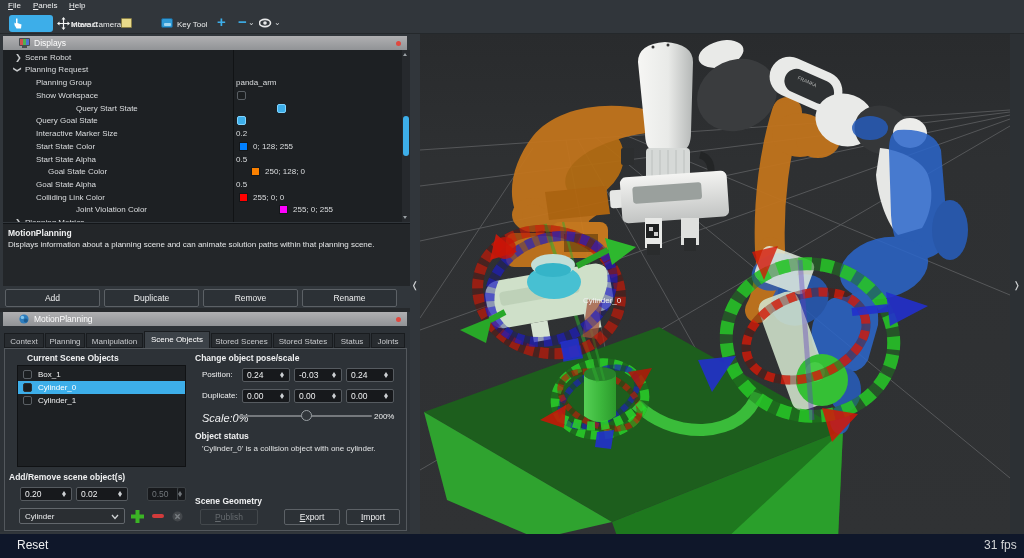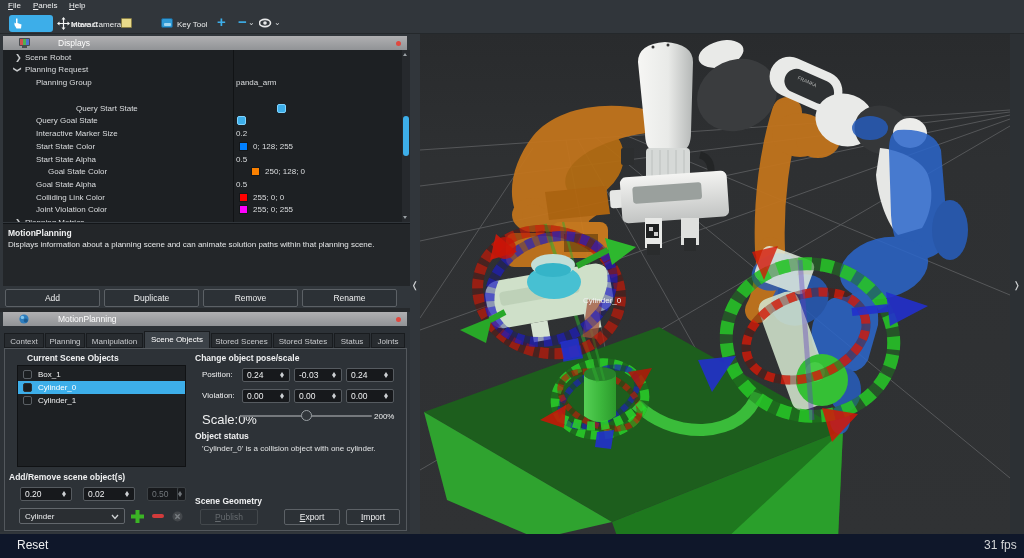--- a/index.html
+++ b/index.html
@@ -3,21 +3,21 @@
 <meta charset="utf-8">
 <style>
   html,body{margin:0;padding:0;background:#2a2e32;}
   *{box-sizing:border-box;}
   #app{position:relative;width:1024px;height:558px;overflow:hidden;
        font-family:"Liberation Sans",sans-serif;color:#eff0f1;background:#31363b;}
   .abs{position:absolute;}
   .u{text-decoration:underline;}
   .hdr{position:absolute;left:3px;right:3px;height:14px;
        background:linear-gradient(#b0b0b2,#919396);color:#fdfdfd;font-size:8.5px;line-height:14px;}
-  .hdr .ttl{position:absolute;left:31px;top:0;margin-left:24px;}
+  .hdr .ttl{position:absolute;left:31px;top:0;}
   .reddot{position:absolute;right:6px;top:5px;width:5px;height:5px;border-radius:50%;background:#e0483f;}
   .trow{position:absolute;left:0;width:400px;height:13px;font-size:8px;line-height:13px;color:#dcdee0;}
   .cb{position:absolute;width:9px;height:9px;top:2px;border-radius:2px;background:#1b1e20;border:1px solid #5a5f64;}
   .cbon{background:#3daee9;border:1px solid #7fd3ff;}
   .sw{position:absolute;width:9px;height:9px;top:2px;border:1px solid #14171a;}
   .btn{position:absolute;background:#2c3136;border:1px solid #5c6166;border-radius:2px;
        color:#eff0f1;font-size:8.5px;text-align:center;}
   .spin{position:absolute;background:#17191c;border:1px solid #565b60;border-radius:2px;
         color:#eff0f1;font-size:8.5px;}
   .spin .val{position:absolute;left:4px;top:0;bottom:0;display:flex;align-items:center;}
@@ -85,20 +85,24 @@
         <span class="abs" style="left:22px;">Scene Robot</span>
       </div>
     <div class="trow" style="top:13px;">
         <span class="abs" style="left:11px;top:0px;color:#c8cacc;transform:rotate(90deg);">❯</span>
         <span class="abs" style="left:22px;">Planning Request</span>
       </div>
     <div class="trow" style="top:26px;">
         <span class="abs" style="left:33px;">Planning Group</span>
         <span class="abs" style="left:233px;">panda_arm</span>
       </div>
+    <div class="trow" style="top:39px;">
+        <span class="abs" style="left:33px;">Show Workspace</span>
+        <span class="cb" style="left:234px;"></span>
+      </div>
     <div class="trow" style="top:52px;margin-left:40px;">
         <span class="abs" style="left:33px;">Query Start State</span>
         <span class="cb cbon" style="left:234px;"></span>
       </div>
     <div class="trow" style="top:64px;">
         <span class="abs" style="left:33px;">Query Goal State</span>
         <span class="cb cbon" style="left:234px;"></span>
       </div>
     <div class="trow" style="top:77px;">
         <span class="abs" style="left:33px;">Interactive Marker Size</span>
@@ -120,21 +124,21 @@
       </div>
     <div class="trow" style="top:128px;text-align:right;">
         <span class="abs" style="left:33px;">Goal State Alpha</span>
         <span class="abs" style="left:233px;">0.5</span>
       </div>
     <div class="trow" style="top:141px;">
         <span class="abs" style="left:33px;">Colliding Link Color</span>
         <span class="sw" style="left:236px;background:#ff0000;"></span>
         <span class="abs" style="left:250px;">255; 0; 0</span>
       </div>
-    <div class="trow" style="top:153px;">
+    <div class="trow" style="top:153px;margin-left:40px;">
         <span class="abs" style="left:33px;">Joint Violation Color</span>
         <span class="sw" style="left:236px;background:#ff00ff;"></span>
         <span class="abs" style="left:250px;">255; 0; 255</span>
       </div>
     <div class="trow" style="top:166px;">
         <span class="abs" style="left:12px;top:0px;color:#c8cacc;">❯</span>
         <span class="abs" style="left:22px;">Planning Metrics</span>
       </div>
 
     <div class="abs" style="left:399px;top:0;width:8px;height:172px;background:#26292d;">
@@ -210,21 +214,21 @@
       </span>
     </div>
   <div class="spin" style="left:346px;top:368px;width:48px;height:14px;">
       <span class="val">0.24</span>
       <span class="arr">
         <span class="ch chu"></span>
         <span class="ch chd"></span>
       </span>
     </div>
 
-  <div class="abs" style="left:202px;top:391px;font-size:8px;">Violation:</div>
+  <div class="abs" style="left:202px;top:391px;font-size:8px;">Duplicate:</div>
   <div class="spin" style="left:242px;top:389px;width:48px;height:14px;">
       <span class="val">0.00</span>
       <span class="arr">
         <span class="ch chu"></span>
         <span class="ch chd"></span>
       </span>
     </div>
   <div class="spin" style="left:294px;top:389px;width:48px;height:14px;">
       <span class="val">0.00</span>
       <span class="arr">
@@ -233,36 +237,36 @@
       </span>
     </div>
   <div class="spin" style="left:346px;top:389px;width:48px;height:14px;">
       <span class="val">0.00</span>
       <span class="arr">
         <span class="ch chu"></span>
         <span class="ch chd"></span>
       </span>
     </div>
 
-  <div class="abs" style="left:202px;top:412px;font-size:13px;">Scale:0%</div>
+  <div class="abs" style="left:202px;top:412px;font-size:11px;font-style:italic;">Scale:0%</div>
   <div class="abs" style="left:240px;top:415px;width:132px;height:2px;background:#75797d;border-radius:1px;"></div>
   <div class="abs" style="left:301px;top:410px;width:11px;height:11px;border-radius:50%;background:#31363b;border:1px solid #9aa0a4;"></div>
   <div class="abs" style="left:374px;top:412px;font-size:8px;">200%</div>
   <div class="abs bold10" style="left:195px;top:431px;">Object status</div>
   <div class="abs" style="left:202px;top:444px;font-size:8px;color:#e2e4e5;">'Cylinder_0' is a collision object with one cylinder.</div>
   <div class="abs bold10" style="left:9px;top:472px;">Add/Remove scene object(s)</div>
 
   <div class="spin" style="left:20px;top:487px;width:52px;height:14px;">
       <span class="val">0.20</span>
       <span class="arr">
         <span class="ch chu"></span>
         <span class="ch chd"></span>
       </span>
     </div>
-  <div class="spin" style="left:76px;top:487px;width:52px;height:14px;margin-left:7px;">
+  <div class="spin" style="left:76px;top:487px;width:52px;height:14px;">
       <span class="val">0.02</span>
       <span class="arr">
         <span class="ch chu"></span>
         <span class="ch chd"></span>
       </span>
     </div>
   <div class="spin" style="left:147px;top:487px;width:39px;height:14px;border-color:#3c4145;color:#71767a;">
       <span class="val">0.50</span>
     </div>
   <div class="spin" style="left:177px;top:487px;width:9px;height:14px;border-color:#3c4145;">

